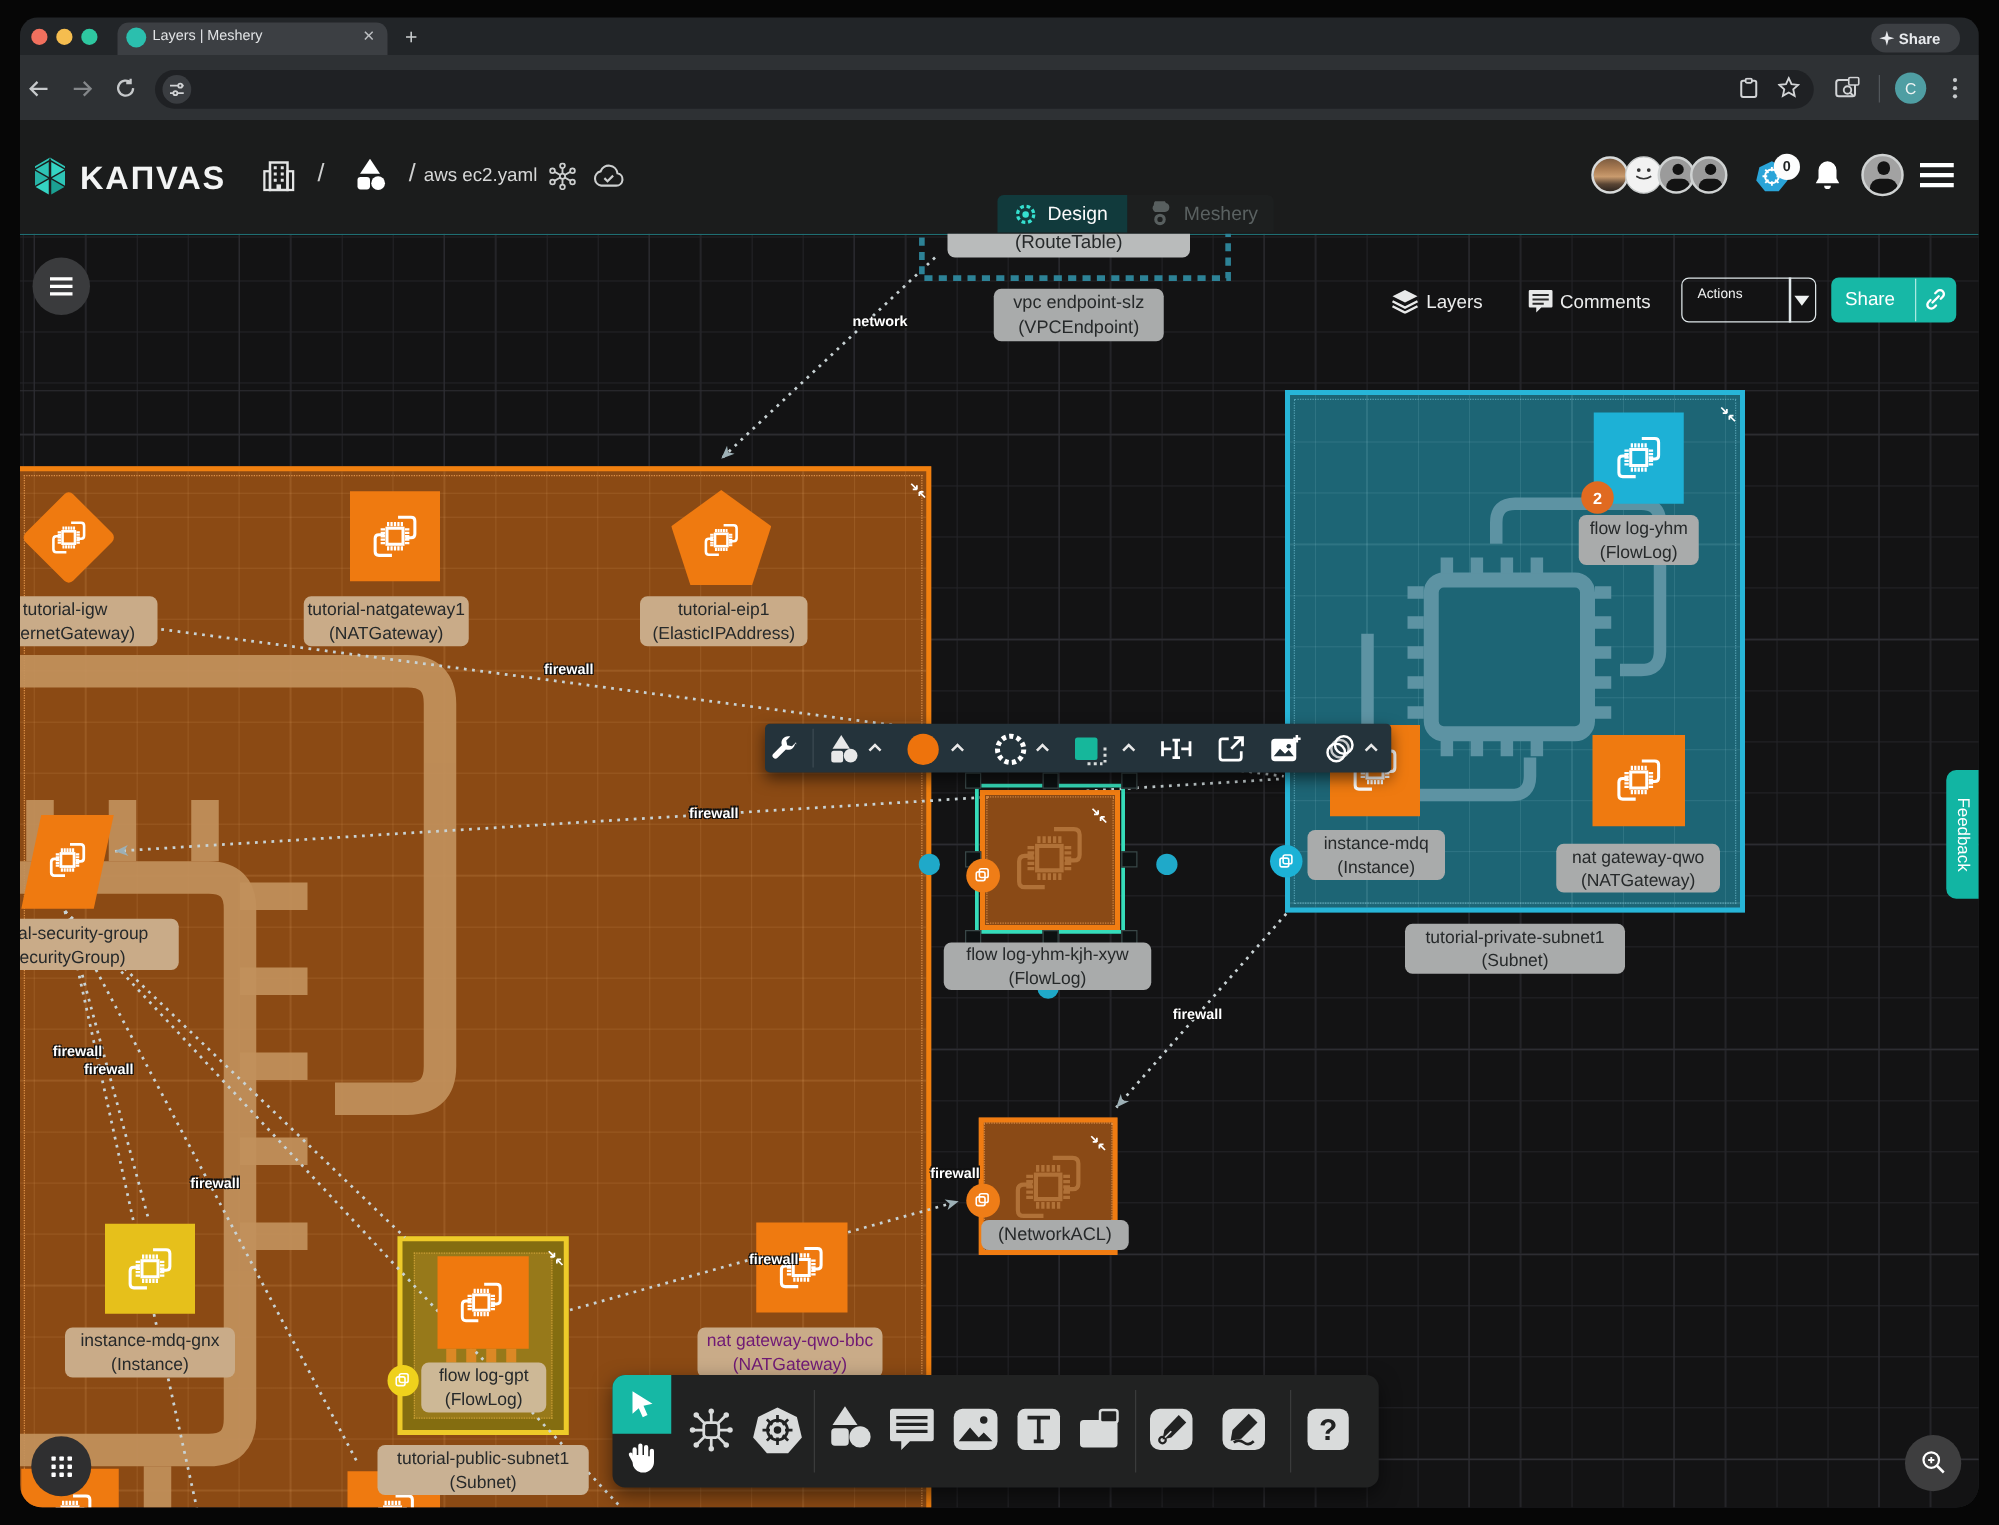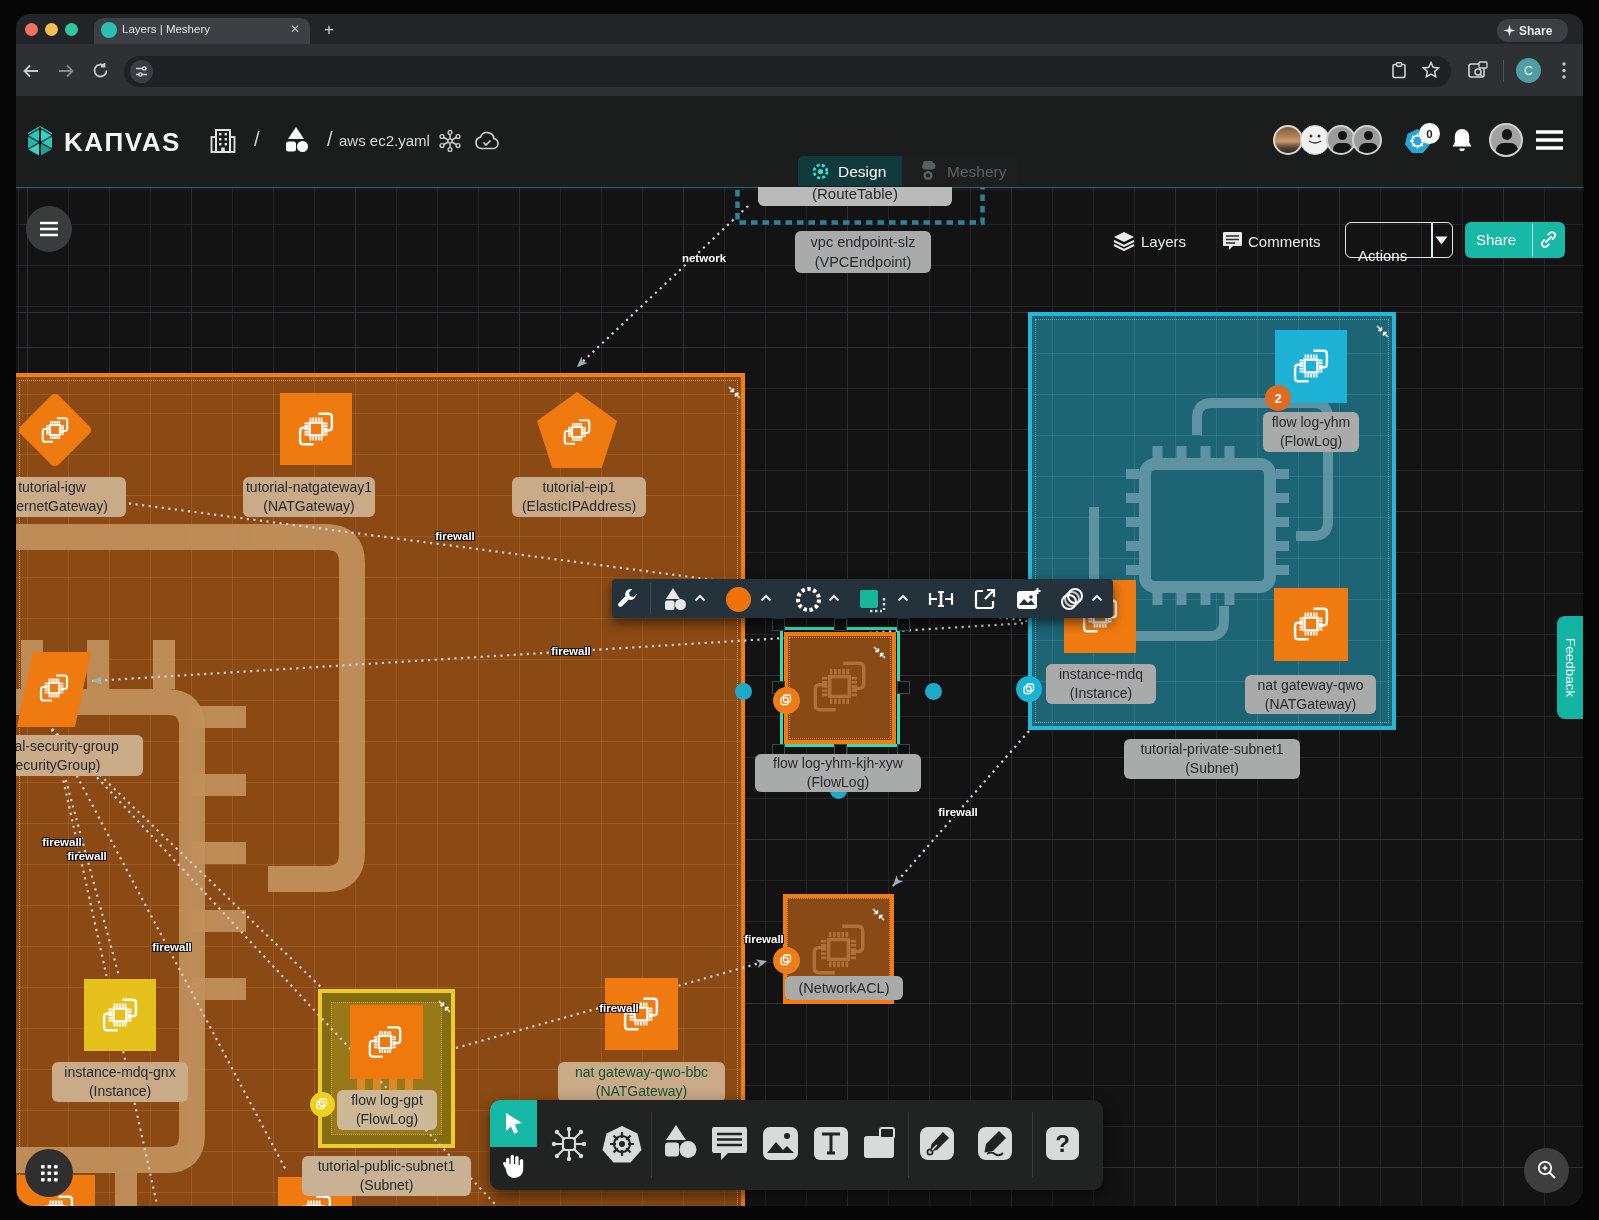--- a/index.html
+++ b/index.html
@@ -402,21 +402,21 @@
 <div style="position:absolute;left:1046px;top:664px;width:110px;height:40px;background:#a9abab;border-radius:6px;color:#26292a;font-size:14px;line-height:19px;display:flex;align-items:center;justify-content:center;text-align:center;white-space:nowrap;box-sizing:border-box">instance-mdq<br>(Instance)</div>
 <div style="position:absolute;left:1245px;top:675px;width:131px;height:39px;background:#a9abab;border-radius:6px;color:#26292a;font-size:14px;line-height:19px;display:flex;align-items:center;justify-content:center;text-align:center;white-space:nowrap;box-sizing:border-box">nat gateway-qwo<br>(NATGateway)</div>
 <div style="position:absolute;left:1124px;top:739px;width:176px;height:40px;background:#a9abab;border-radius:6px;color:#26292a;font-size:14px;line-height:19px;display:flex;align-items:center;justify-content:center;text-align:center;white-space:nowrap;box-sizing:border-box">tutorial-private-subnet1<br>(Subnet)</div>
 <div style="position:absolute;left:755px;top:754px;width:166px;height:38px;background:#a9abab;border-radius:6px;color:#26292a;font-size:14px;line-height:19px;display:flex;align-items:center;justify-content:center;text-align:center;white-space:nowrap;box-sizing:border-box">flow log-yhm-kjh-xyw<br>(FlowLog)</div>
 <div style="position:absolute;left:785px;top:976px;width:118px;height:24px;background:#a9abab;border-radius:6px;color:#26292a;font-size:14.5px;line-height:19px;display:flex;align-items:center;justify-content:center;text-align:center;white-space:nowrap;box-sizing:border-box">(NetworkACL)</div>
 <div style="position:absolute;left:-22px;top:477px;width:148px;height:40px;background:#c9ab88;border-radius:6px;color:#26292a;font-size:14px;line-height:19px;display:flex;align-items:center;justify-content:center;text-align:center;white-space:nowrap;box-sizing:border-box">tutorial-igw<br>(InternetGateway)</div>
 <div style="position:absolute;left:243px;top:477px;width:132px;height:40px;background:#c9ab88;border-radius:6px;color:#26292a;font-size:14px;line-height:19px;display:flex;align-items:center;justify-content:center;text-align:center;white-space:nowrap;box-sizing:border-box">tutorial-natgateway1<br>(NATGateway)</div>
 <div style="position:absolute;left:512px;top:477px;width:134px;height:40px;background:#c9ab88;border-radius:6px;color:#26292a;font-size:14px;line-height:19px;display:flex;align-items:center;justify-content:center;text-align:center;white-space:nowrap;box-sizing:border-box">tutorial-eip1<br>(ElasticIPAddress)</div>
 <div style="position:absolute;left:-41px;top:735px;width:184px;height:41px;background:#c9ab88;border-radius:6px;color:#26292a;font-size:14px;line-height:19px;display:flex;align-items:center;justify-content:center;text-align:center;white-space:nowrap;box-sizing:border-box">tutorial-security-group<br>(SecurityGroup)</div>
 <div style="position:absolute;left:52px;top:1062px;width:136px;height:40px;background:#c9ab88;border-radius:6px;color:#26292a;font-size:14px;line-height:19px;display:flex;align-items:center;justify-content:center;text-align:center;white-space:nowrap;box-sizing:border-box">instance-mdq-gnx<br>(Instance)</div>
-<div style="position:absolute;left:558px;top:1062px;width:167px;height:40px;background:#c9ab88;border-radius:6px;color:#14532d;font-size:14px;line-height:19px;display:flex;align-items:center;justify-content:center;text-align:center;white-space:nowrap;box-sizing:border-box">nat gateway-qwo-bbc<br>(NATGateway)</div>
+<div style="position:absolute;left:558px;top:1062px;width:148px;height:40px;background:#c9ab88;border-radius:6px;color:#701a75;font-size:14px;line-height:19px;display:flex;align-items:center;justify-content:center;text-align:center;white-space:nowrap;box-sizing:border-box">nat gateway-qwo-bbc<br>(NATGateway)</div>
 <div style="position:absolute;left:337px;top:1090px;width:100px;height:40px;background:#cdb896;border-radius:6px;color:#26292a;font-size:14px;line-height:19px;display:flex;align-items:center;justify-content:center;text-align:center;white-space:nowrap;box-sizing:border-box">flow log-gpt<br>(FlowLog)</div>
 <div style="position:absolute;left:302px;top:1156px;width:169px;height:40px;background:#c9b193;border-radius:6px;color:#26292a;font-size:14px;line-height:19px;display:flex;align-items:center;justify-content:center;text-align:center;white-space:nowrap;box-sizing:border-box">tutorial-public-subnet1<br>(Subnet)</div>
 <div style="position:absolute;left:704px;top:258px;transform:translate(-50%,-50%);color:#fff;font-size:11.5px;font-weight:bold;white-space:nowrap;text-shadow:-1px -1px 0 #111,1px -1px 0 #111,-1px 1px 0 #111,1px 1px 0 #111">network</div>
 <div style="position:absolute;left:455px;top:536px;transform:translate(-50%,-50%);color:#fff;font-size:11.5px;font-weight:bold;white-space:nowrap;text-shadow:-1px -1px 0 #111,1px -1px 0 #111,-1px 1px 0 #111,1px 1px 0 #111">firewall</div>
 <div style="position:absolute;left:571px;top:651px;transform:translate(-50%,-50%);color:#fff;font-size:11.5px;font-weight:bold;white-space:nowrap;text-shadow:-1px -1px 0 #111,1px -1px 0 #111,-1px 1px 0 #111,1px 1px 0 #111">firewall</div>
 <div style="position:absolute;left:958px;top:812px;transform:translate(-50%,-50%);color:#fff;font-size:11.5px;font-weight:bold;white-space:nowrap;text-shadow:-1px -1px 0 #111,1px -1px 0 #111,-1px 1px 0 #111,1px 1px 0 #111">firewall</div>
 <div style="position:absolute;left:619px;top:1008px;transform:translate(-50%,-50%);color:#fff;font-size:11.5px;font-weight:bold;white-space:nowrap;text-shadow:-1px -1px 0 #111,1px -1px 0 #111,-1px 1px 0 #111,1px 1px 0 #111">firewall</div>
 <div style="position:absolute;left:764px;top:939px;transform:translate(-50%,-50%);color:#fff;font-size:11.5px;font-weight:bold;white-space:nowrap;text-shadow:-1px -1px 0 #111,1px -1px 0 #111,-1px 1px 0 #111,1px 1px 0 #111">firewall</div>
 <div style="position:absolute;left:62px;top:842px;transform:translate(-50%,-50%);color:#fff;font-size:11.5px;font-weight:bold;white-space:nowrap;text-shadow:-1px -1px 0 #111,1px -1px 0 #111,-1px 1px 0 #111,1px 1px 0 #111">firewall</div>
 <div style="position:absolute;left:87px;top:856px;transform:translate(-50%,-50%);color:#fff;font-size:11.5px;font-weight:bold;white-space:nowrap;text-shadow:-1px -1px 0 #111,1px -1px 0 #111,-1px 1px 0 #111,1px 1px 0 #111">firewall</div>
@@ -431,21 +431,21 @@
 <path d="M1 14l10 5 10-5" stroke="#e8e9e9" stroke-width="2" fill="none"></path>
             </svg>
 <div class="abs" style="left:1141px;top:233px;color:#eceded;font-size:15px">Layers</div>
 <svg class="abs" style="left:1222px;top:231px" width="21" height="20" viewBox="0 0 21 20">
 <path d="M2 1h17a1 1 0 0 1 1 1v12a1 1 0 0 1-1 1h-8l-4 4v-4H2a1 1 0 0 1-1-1V2a1 1 0 0 1 1-1Z" fill="#e8e9e9"></path>
 <path d="M4 5h13M4 8.5h13M4 12h9" stroke="#2a2a2a" stroke-width="1.6"></path>
             </svg>
 <div class="abs" style="left:1248px;top:233px;color:#eceded;font-size:15px">Comments</div>
 <div class="abs" style="left:1345px;top:222px;width:108px;height:36px;border:1.5px solid #dfe7e9;border-radius:6px"></div>
 <div class="abs" style="left:1431px;top:222px;width:1.5px;height:36px;background:#dfe7e9"></div>
-<div class="abs" style="left:1358px;top:247px;color:#f2f3f3;font-size:15px">Actions</div>
+<div class="abs" style="left:1358px;top:229px;color:#f2f3f3;font-size:11px">Actions</div>
 <svg class="abs" style="left:1435px;top:236px" width="13" height="9" viewBox="0 0 13 9">
               <path d="M0.5 0.5h12L6.5 8.5Z" fill="#eef1f1"></path>
             </svg>
 <div class="abs" style="left:1465px;top:222px;width:100px;height:36px;background:#17b8a6;border-radius:6px"></div>
 <div class="abs" style="left:1476px;top:231px;color:#fff;font-size:15px">Share</div>
 <div class="abs" style="left:1532px;top:223px;width:1px;height:34px;background:#e9fefb;opacity:.7"></div>
 <svg class="abs" style="left:1539px;top:230px" width="19" height="19" viewBox="0 0 19 19">
 <g stroke="#fff" stroke-width="1.9" fill="none" stroke-linecap="round">
 <path d="M7 12l5-5"></path>
 <path d="M9.2 4.6l1.6-1.6a3.1 3.1 0 0 1 4.4 4.4l-1.6 1.6"></path>

